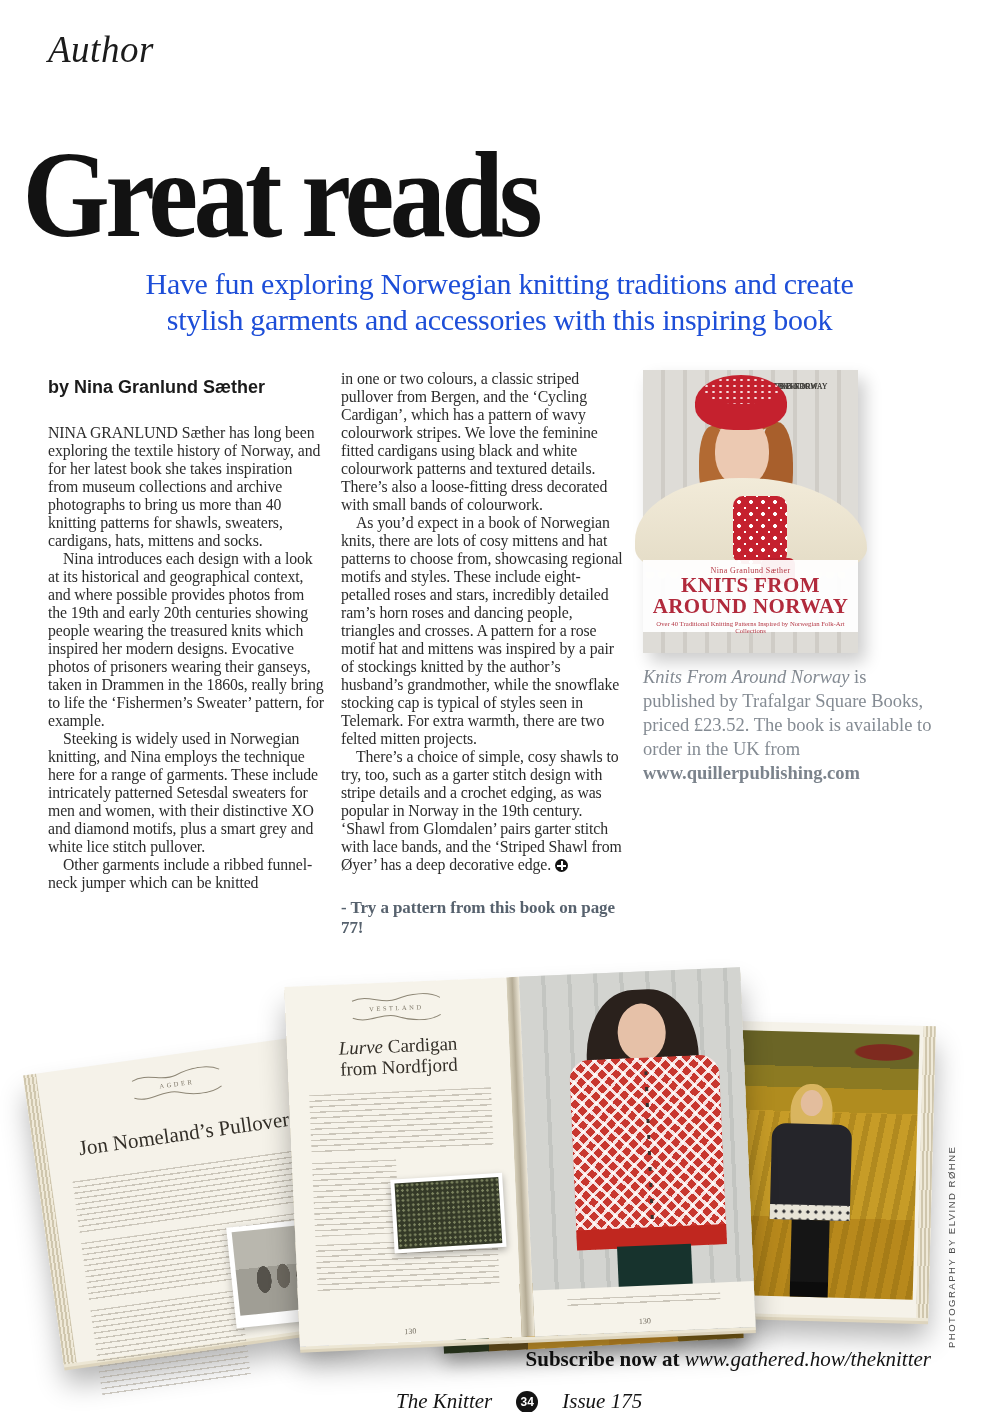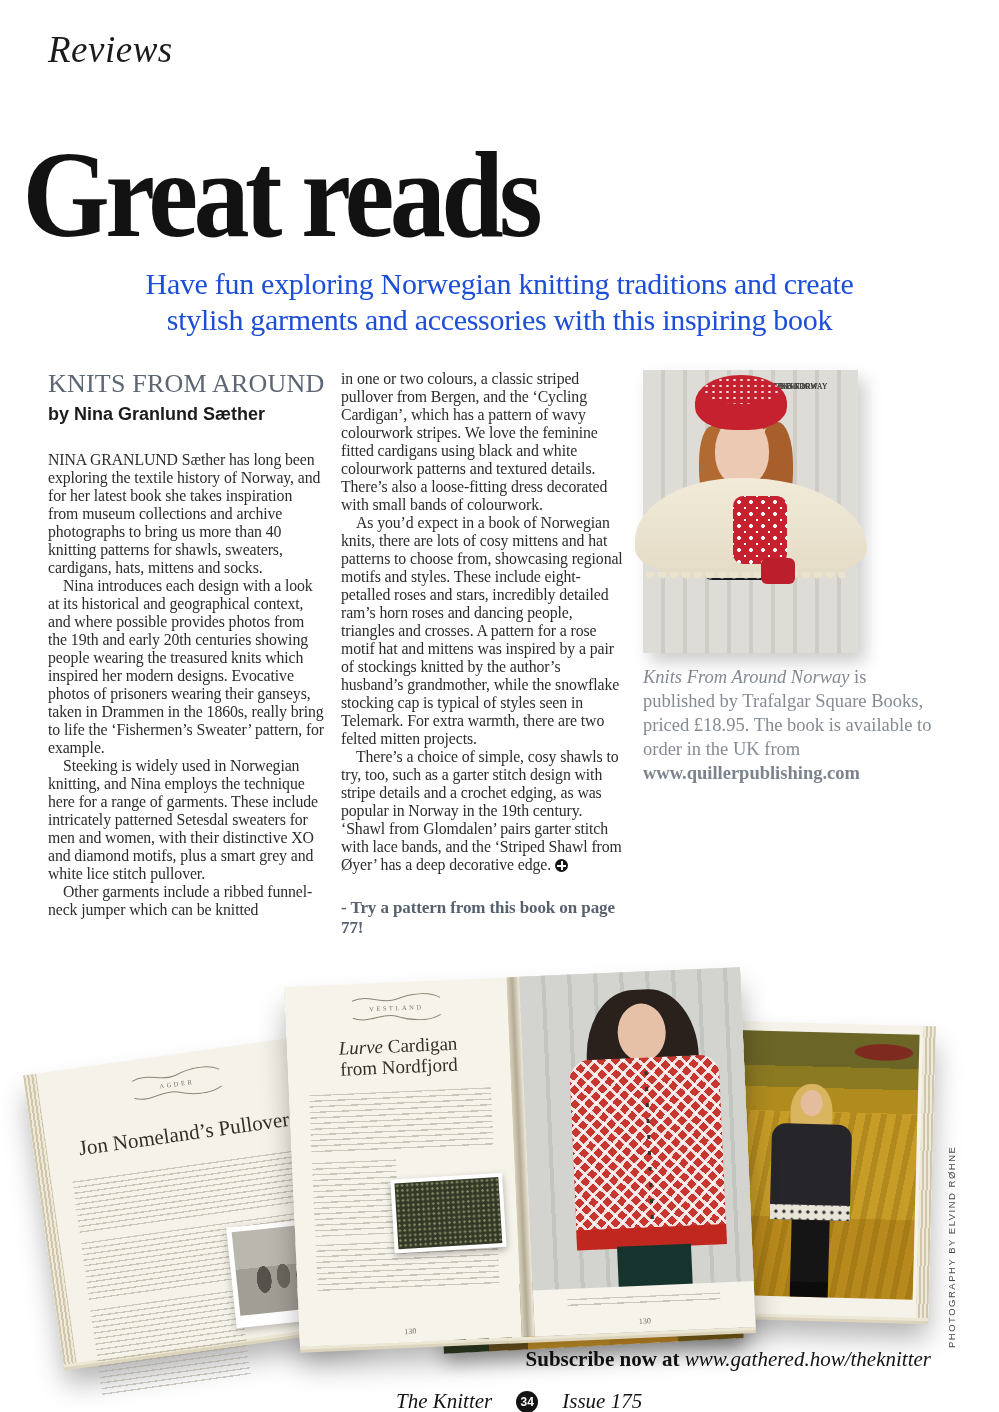--- a/index.html
+++ b/index.html
@@ -145,30 +145,29 @@
          display:flex;align-items:center;justify-content:center}
   .subscribe{position:absolute;right:68px;top:1347px;font-size:21px;color:#141414}
   .sub-bold{font-weight:bold}
   .sub-url{font-style:italic}
 
   .orn{display:block;margin:0 auto}
 </style>
 </head>
 <body>
 
-<div class="section-label">Reviews</div>
+<div class="section-label">Author</div>
 <div class="headline"><span>Great reads</span></div>
 <div class="subtitle">
   <div>Have fun exploring Norwegian knitting traditions and create</div>
   <div>stylish garments and accessories with this inspiring book</div>
 </div>
 
 <div class="col col1">
   <div class="article-heading">
-    <div>KNITS FROM AROUND</div>
   </div>
   <div class="byline">by Nina Granlund Sæther</div>
   <div class="body-text">
     <p class="bp"><span class="lead">NINA GRANLUND</span><span> Sæther has long been exploring the textile history of Norway, and for her latest book she takes inspiration from museum collections and archive photographs to bring us more than 40 knitting patterns for shawls, sweaters, cardigans, hats, mittens and socks.</span></p>
     <p class="bp ind">Nina introduces each design with a look at its historical and geographical context, and where possible provides photos from the 19th and early 20th centuries showing people wearing the treasured knits which inspired her modern designs. Evocative photos of prisoners wearing their ganseys, taken in Drammen in the 1860s, really bring to life the ‘Fishermen’s Sweater’ pattern, for example.</p>
     <p class="bp ind">Steeking is widely used in Norwegian knitting, and Nina employs the technique here for a range of garments. These include intricately patterned Setesdal sweaters for men and women, with their distinctive XO and diamond motifs, plus a smart grey and white lice stitch pullover.</p>
     <p class="bp ind">Other garments include a ribbed funnel-neck jumper which can be knitted</p>
   </div>
 </div>
 
@@ -194,23 +193,29 @@
     </div>
     <div class="hairL"></div>
     <div class="hairR"></div>
     <div class="fringe"></div>
     <div class="face"></div>
     <div class="hat"></div>
     <div class="darktop"></div>
     <div class="shawl"></div>
     <div class="mitten"></div>
     <div class="cuff"></div>
+    <div class="cover-band">
+      <span class="cover-author">Nina Granlund Sæther</span>
+      <span class="cover-title">KNITS FROM</span>
+      <span class="cover-title">AROUND NORWAY</span>
+      <span class="cover-tagline">Over 40 Traditional Knitting Patterns Inspired by Norwegian Folk-Art Collections</span>
+    </div>
   </div>
   <div class="book-caption">
-    <span class="cap-italic">Knits From Around Norway</span><span> is published by Trafalgar Square Books, priced £18.95. The book is available to order in the UK from </span><br>
+    <span class="cap-italic">Knits From Around Norway</span><span> is published by Trafalgar Square Books, priced £23.52. The book is available to order in the UK from </span><br>
     <span class="cap-link">www.quillerpublishing.com</span>
   </div>
 </div>
 
 <div class="collage">
 
   <div class="page-sheet bookA">
     <div class="ornwrap">
       <svg class="orn" width="96" height="9" viewBox="0 0 96 9">
           <path d="M4 5 C 20 -2, 34 10, 48 5 S 80 -2, 92 5" stroke="#8d8675" stroke-width="1" fill="none"></path>

